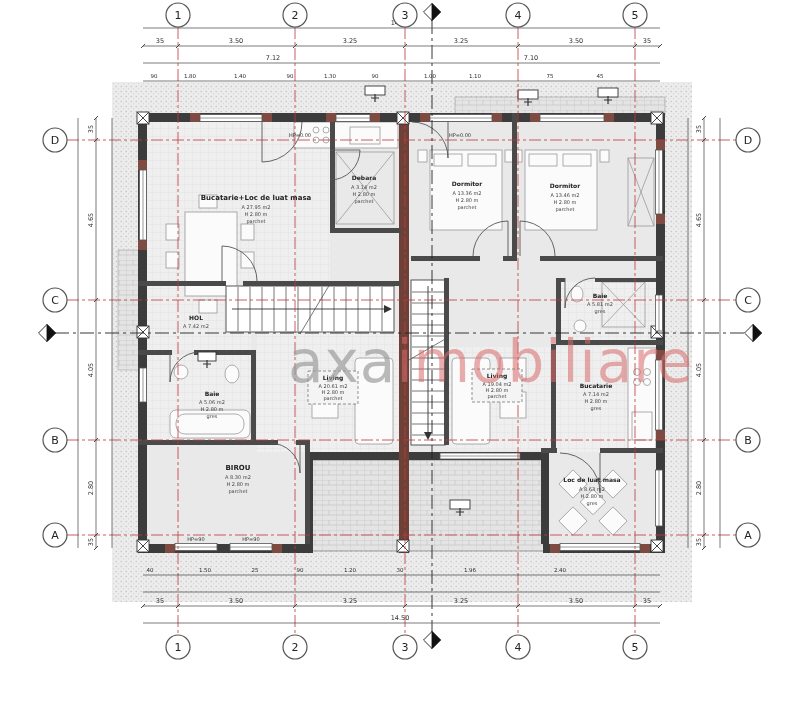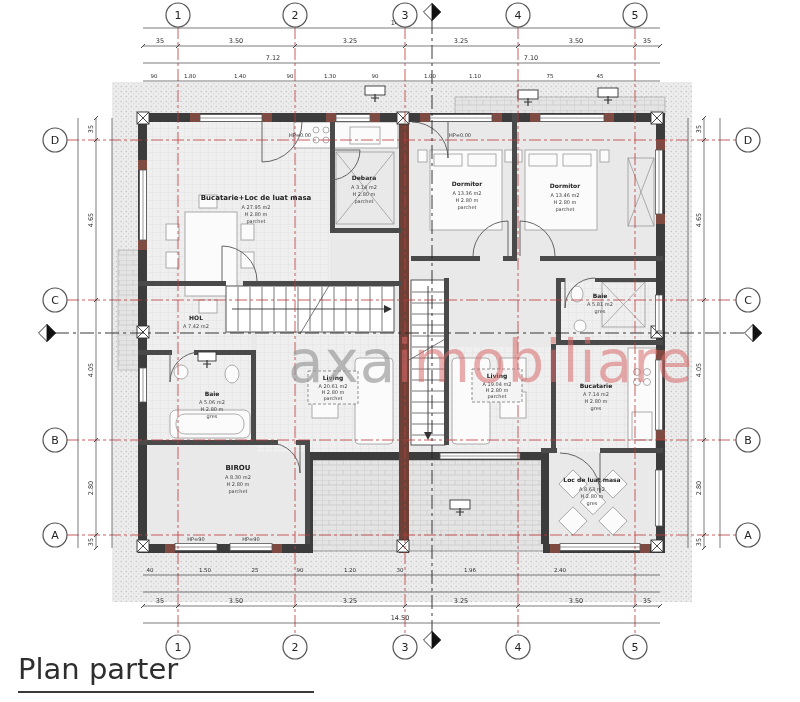--- a/index.html
+++ b/index.html
@@ -517,14 +517,13 @@
       <text class="rline" x="592" y="498">H 2.80 m</text>
       <text class="rline" x="592" y="505">gres</text>
     </g>
   </g>
 
   <text id="wm" x="288" y="382" font-size="58" letter-spacing="1">
     <tspan fill="#9b9b9b" opacity="0.68">axa</tspan><tspan fill="#d96b6b" opacity="0.55">imobiliare</tspan>
   </text>
 </svg>
 
-<div id="title">Plan parter</div>
 </div>
 
 </body></html>

